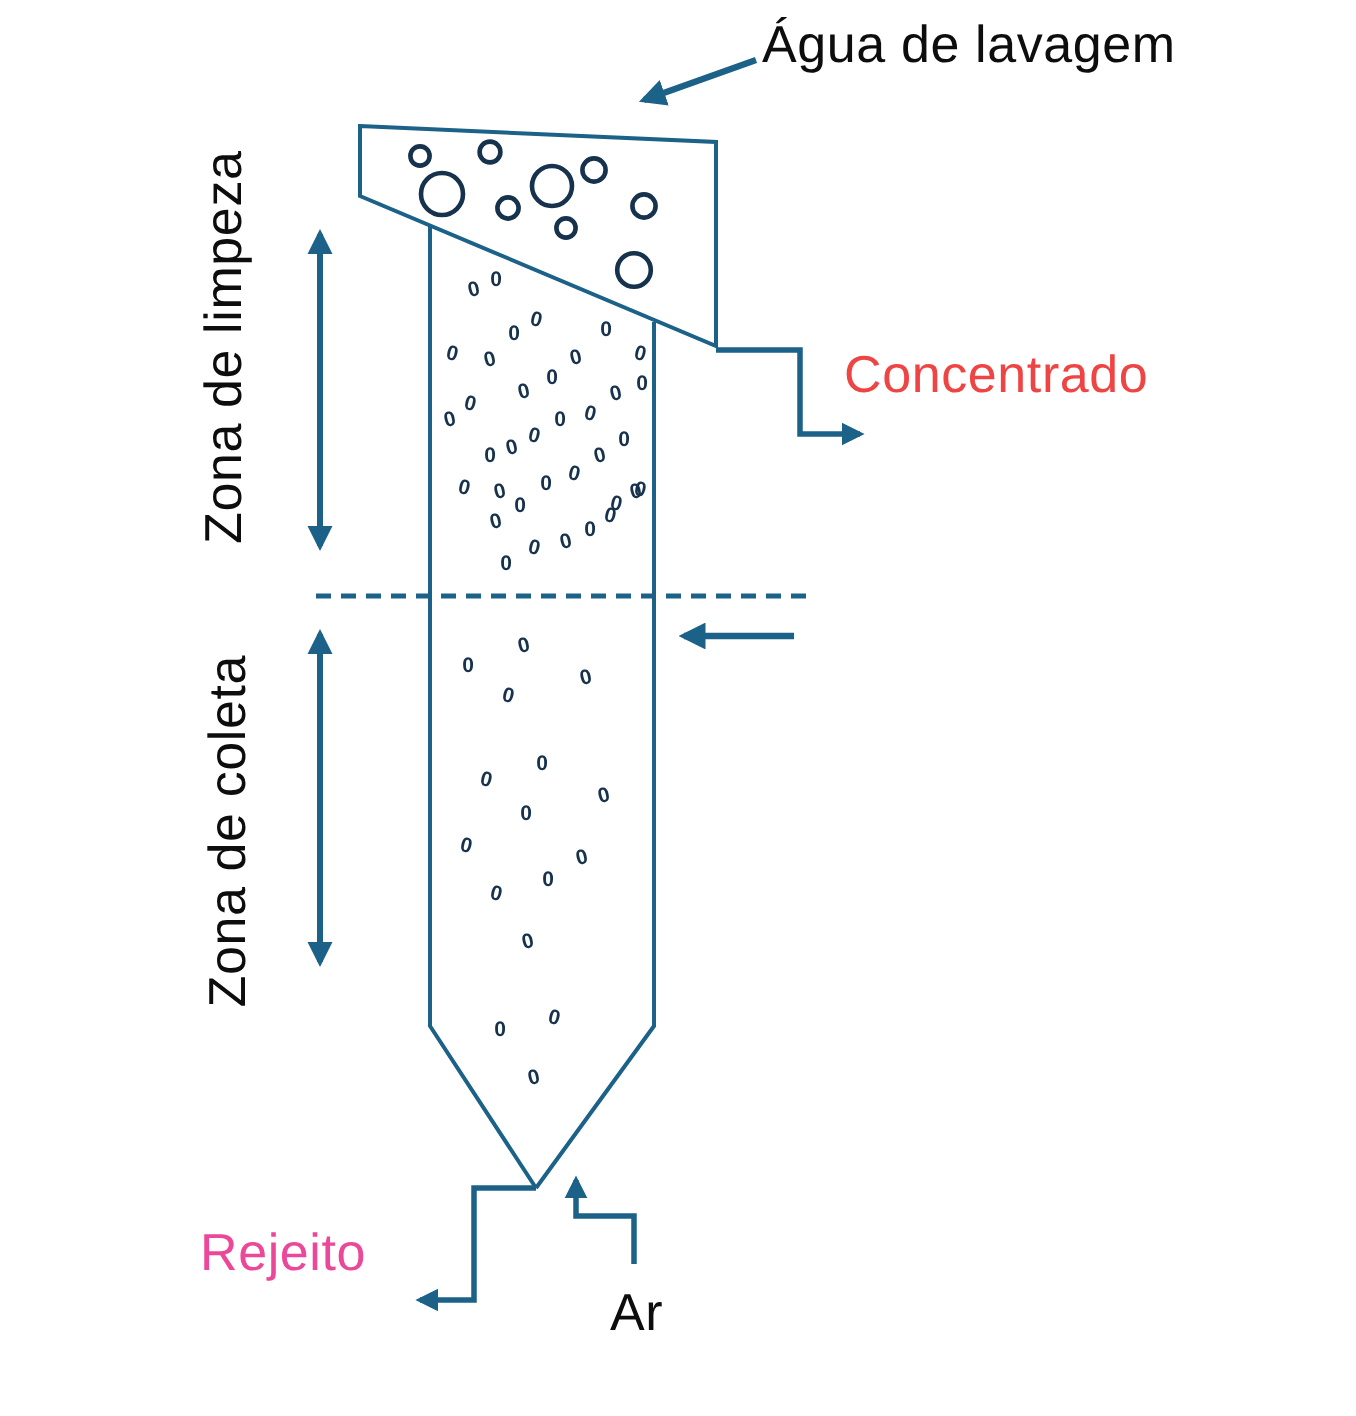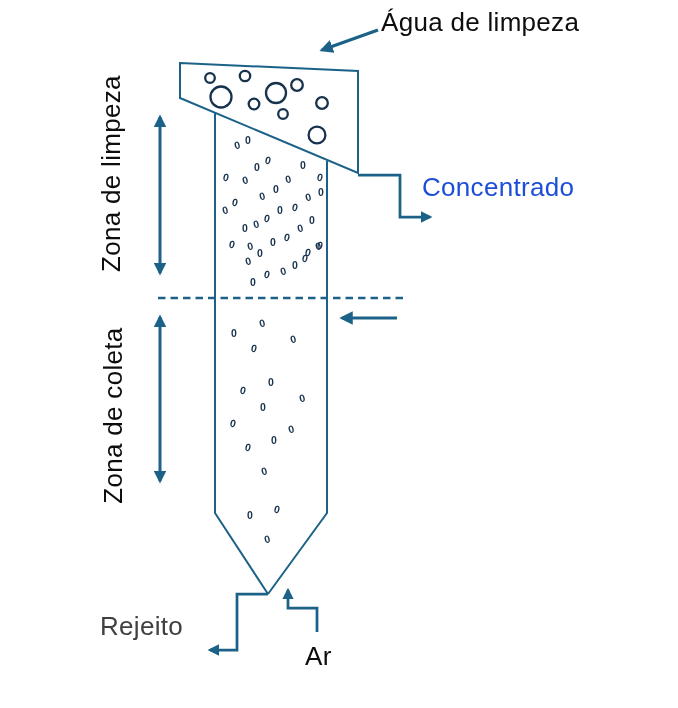--- a/index.html
+++ b/index.html
@@ -132,20 +132,20 @@
 
     <path class="struct" d="M268,594 L237,594 V650 H210" stroke-width="2.75" marker-end="url(#ah)"></path>
 
     <path class="struct" d="M317,632 V608 H288 V590" stroke-width="2.75" marker-end="url(#ah)"></path>
 
     <path class="struct" d="M160,117 V273" stroke-width="3" marker-start="url(#ah)" marker-end="url(#ah)"></path>
 
     <path class="struct" d="M160,317 V481" stroke-width="3" marker-start="url(#ah)" marker-end="url(#ah)"></path>
   </svg>
 
-  <div class="label lbl-wash" style="color: rgb(13, 13, 13);">Água de limpeza</div>
-  <div class="label lbl-conc" style="color: #1d4ed8;">Concentrado</div>
+  <div class="label lbl-wash" style="color: rgb(13, 13, 13);">Água de lavagem</div>
+  <div class="label lbl-conc" style="color: #ef4444;">Concentrado</div>
   <div class="vlabel limpeza" style="color: rgb(13, 13, 13);">Zona de limpeza</div>
   <div class="vlabel coleta" style="color: rgb(13, 13, 13);">Zona de coleta</div>
-  <div class="label lbl-rej" style="color: #404040;">Rejeito</div>
+  <div class="label lbl-rej" style="color: #ec4899;">Rejeito</div>
   <div class="label lbl-air" style="color: rgb(13, 13, 13);">Ar</div>
 
 </div>
 
 </body></html>

